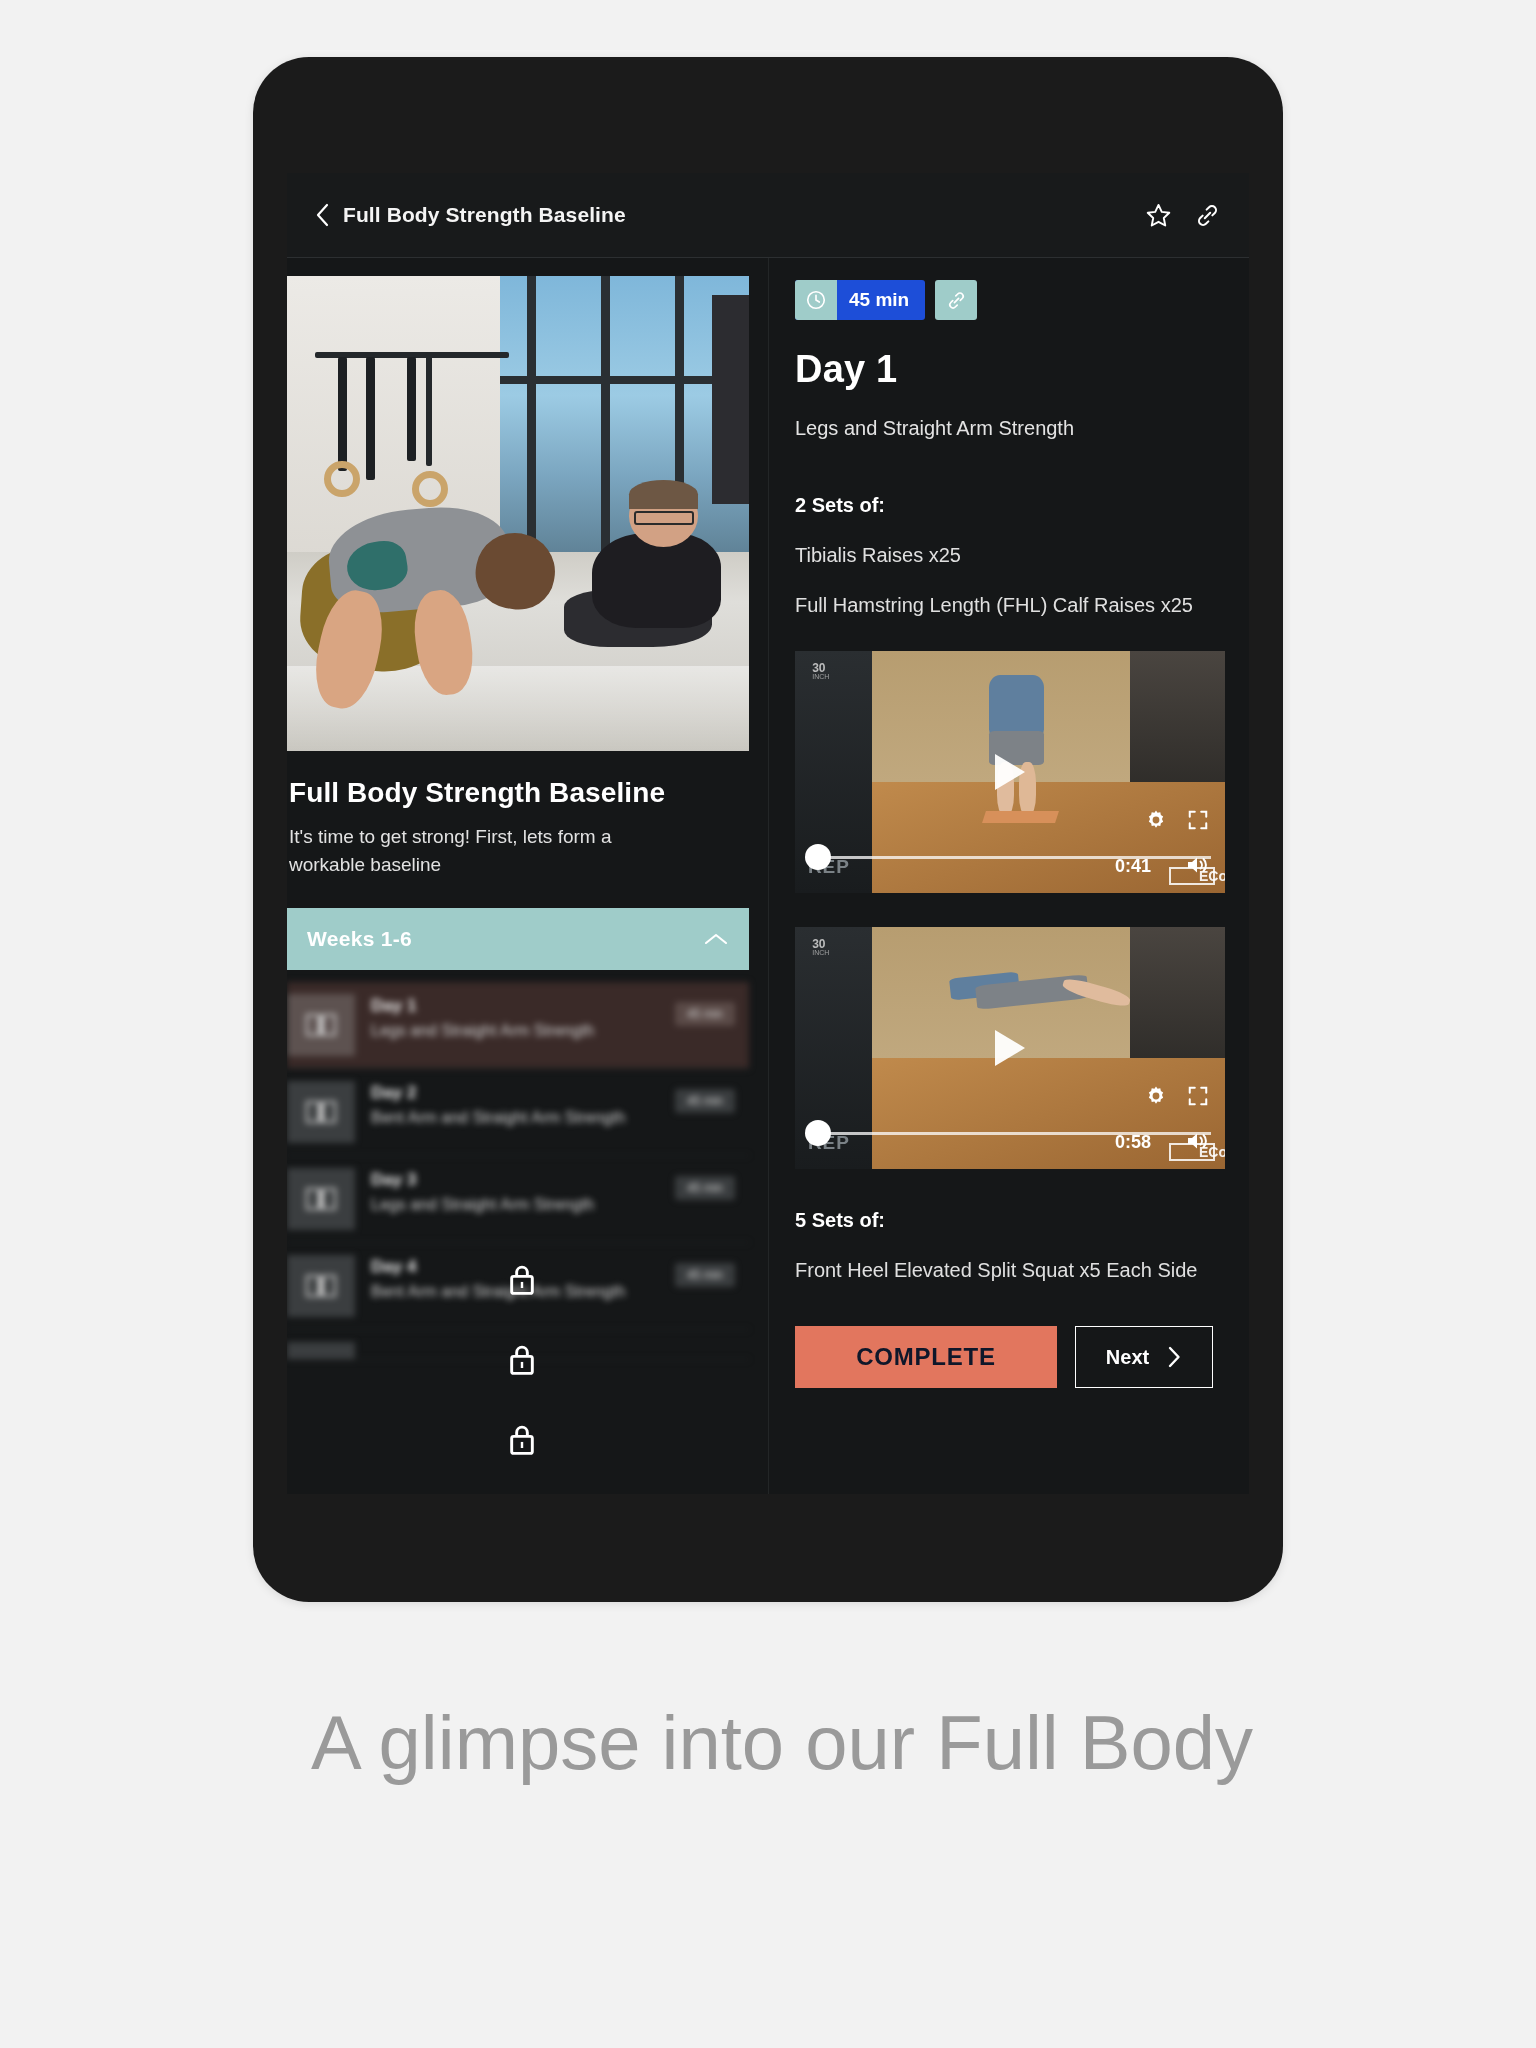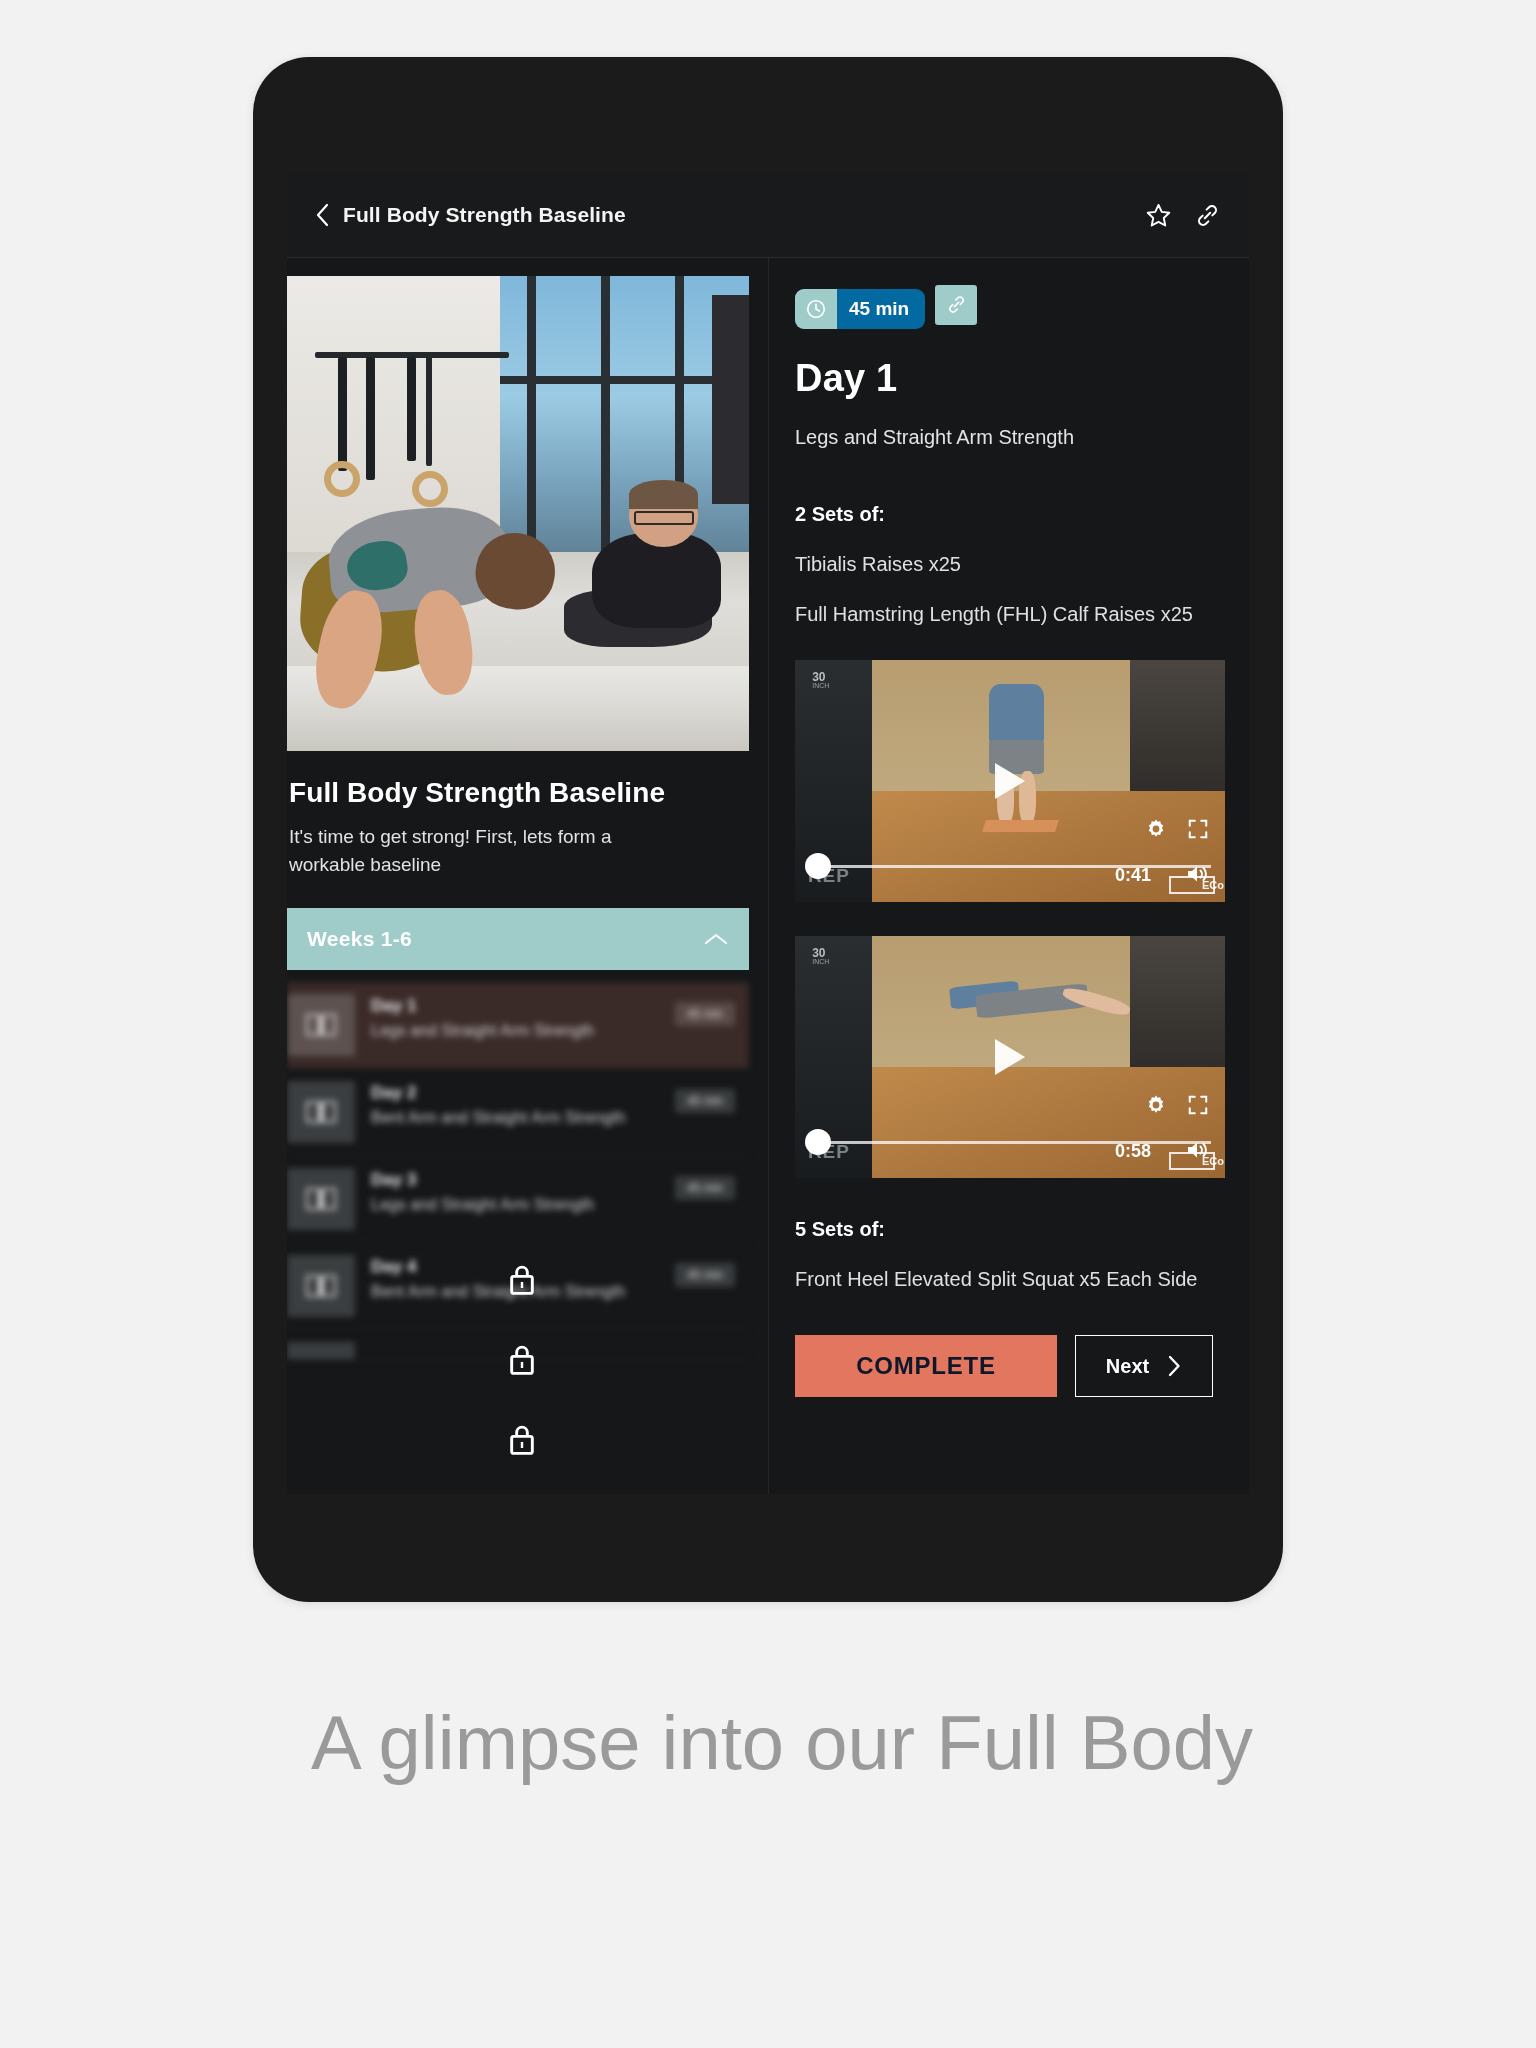--- a/index.html
+++ b/index.html
@@ -234,25 +234,24 @@
     flex: 1 1 auto;
     background: #151718;
     padding: 22px 26px 0 26px;
     overflow: hidden;
   }
 
   #meta-row { display: flex; align-items: center; gap: 10px; }
   #duration-pill {
     display: flex; align-items: center;
     height: 40px;
-    background: #0369a1;
-    border-radius: 9px;
+    background: #1d4ed8;
+    border-radius: 3px;
     overflow: hidden;
     cursor: pointer;
-    margin-top: 9px;
   }
   #duration-icon-box {
     width: 42px; height: 40px;
     background: #9fccc9;
     display: flex; align-items: center; justify-content: center;
   }
   #duration-text {
     color: #ffffff;
     font-size: 19px;
     font-weight: 700;
@@ -360,21 +359,21 @@
     background: #fff;
     border-radius: 50%;
     cursor: pointer;
   }
   .vid-watermark {
     position: absolute;
     right: 10px; bottom: 8px;
     width: 26px; height: 18px;
     border: 2px solid rgba(255,255,255,.85);
     color: rgba(255,255,255,.9);
-    font-size: 11px;
+    font-size: 14px;
     font-weight: 700;
     display: flex; align-items: center; justify-content: center;
     line-height: 1;
     padding-left: 42px;
   }
 
   
   #action-row {
     display: flex;
     align-items: center;

